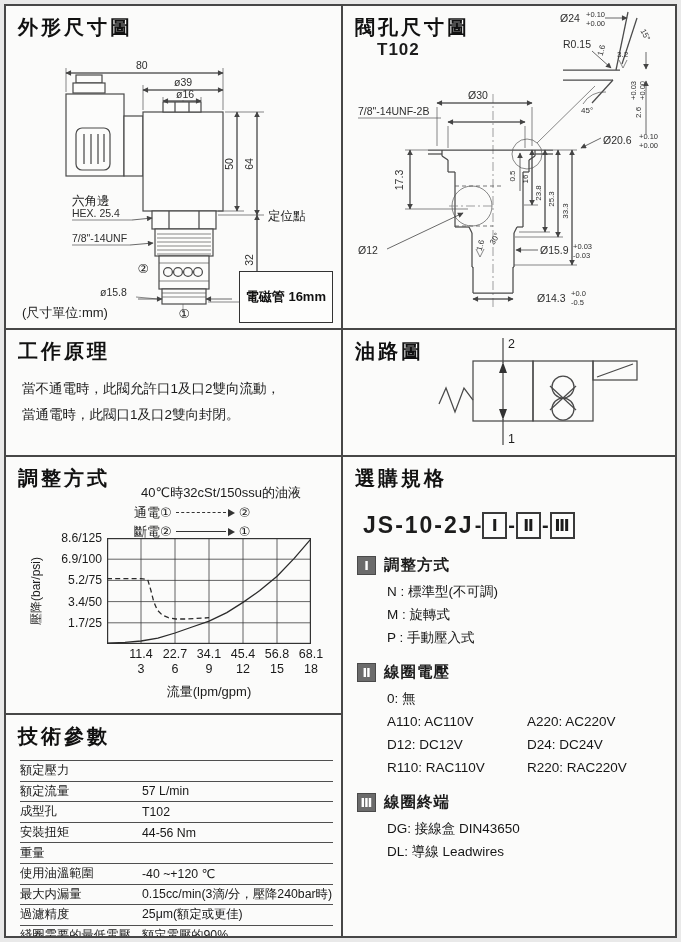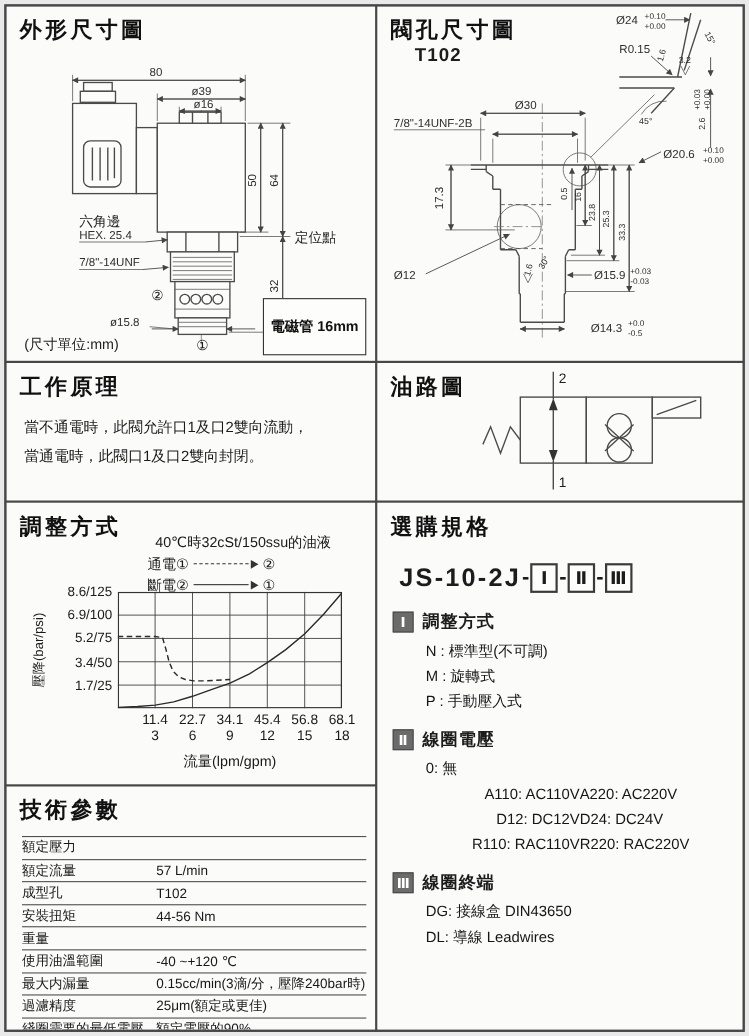--- a/index.html
+++ b/index.html
@@ -40,21 +40,21 @@
   .grid{stroke:#3d3d3d;stroke-width:0.8;}
   .frame{fill:none;stroke:#333;stroke-width:1.2;}
   .ser{fill:none;stroke:#2b2b2b;stroke-width:1.3;}
   .ser.dashed{stroke-dasharray:5 3.2;}
   #yticks{position:absolute;left:36px;top:81px;width:60px;height:106px;}
   .ytick{position:absolute;right:0;font-size:12.2px;color:#1a1a1a;white-space:nowrap;}
   .xtick{position:absolute;top:190px;width:44px;text-align:center;font-size:12.5px;line-height:15px;color:#1a1a1a;}
   .xlabel{position:absolute;left:101px;top:226px;width:204px;text-align:center;font-size:13px;color:#1a1a1a;}
   .ylabel{position:absolute;left:30px;top:134px;transform:translate(-50%,-50%) rotate(-90deg);white-space:nowrap;font-size:12px;color:#1a1a1a;}
   
-  .ordering-body{padding:6px 14px 0 14px;text-align:right;}
+  .ordering-body{padding:6px 14px 0 14px;}
   .model-line{display:flex;align-items:center;margin:14px 0 16px 6px;}
   .model-prefix{font-size:23px;font-weight:bold;letter-spacing:2px;}
   .model-dash{font-size:20px;font-weight:bold;margin:0 1px;}
   .model-box{display:inline-flex;align-items:center;justify-content:center;width:21px;height:23px;border:2px solid #3a3a3a;font-size:16px;font-weight:bold;background:#fdfdfc;}
   .sec{margin-bottom:13px;}
   .sec-head{display:flex;align-items:center;gap:8px;margin-bottom:3px;}
   .sec-num{display:inline-flex;align-items:center;justify-content:center;width:17px;height:17px;background:#6b6b6b;color:#fff;font-size:12.5px;font-weight:bold;border:1px solid #4a4a4a;}
   .sec-title{font-size:15.5px;font-weight:bold;letter-spacing:1px;}
   .sec-rows{margin:4px 0 0 30px;}
   .item-row{display:flex;height:23px;align-items:center;font-size:13.5px;color:#161616;}

